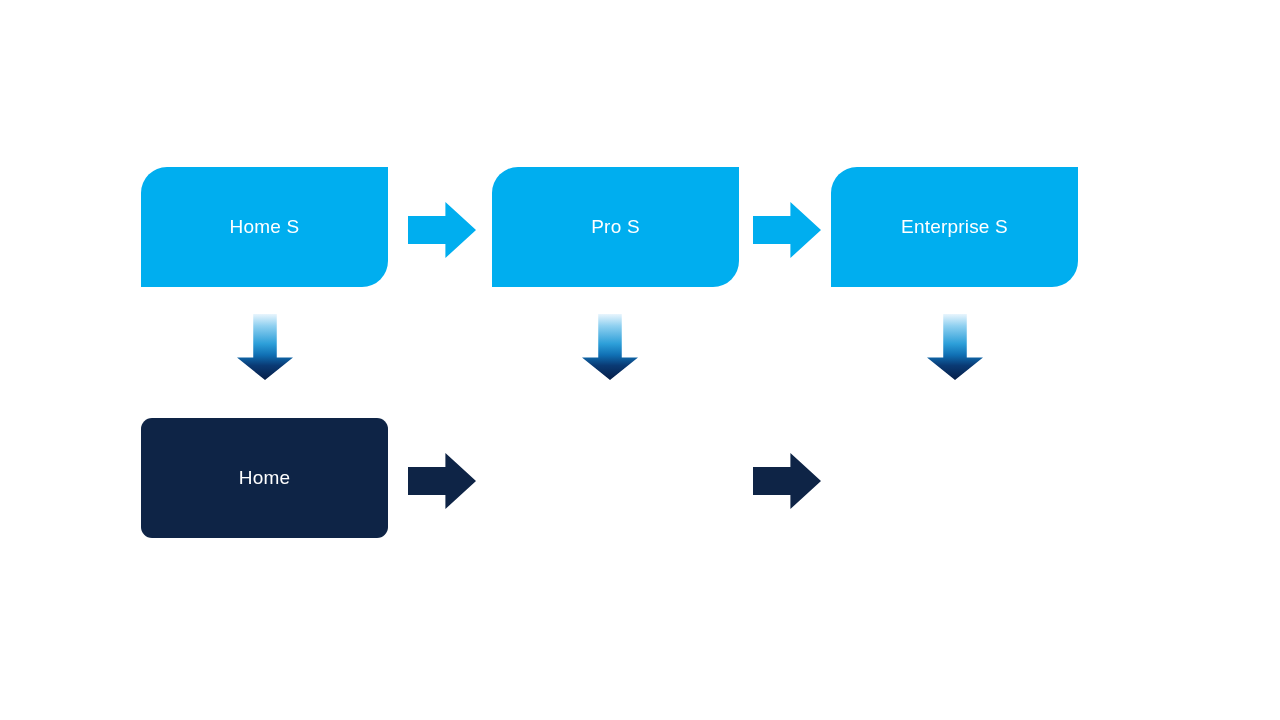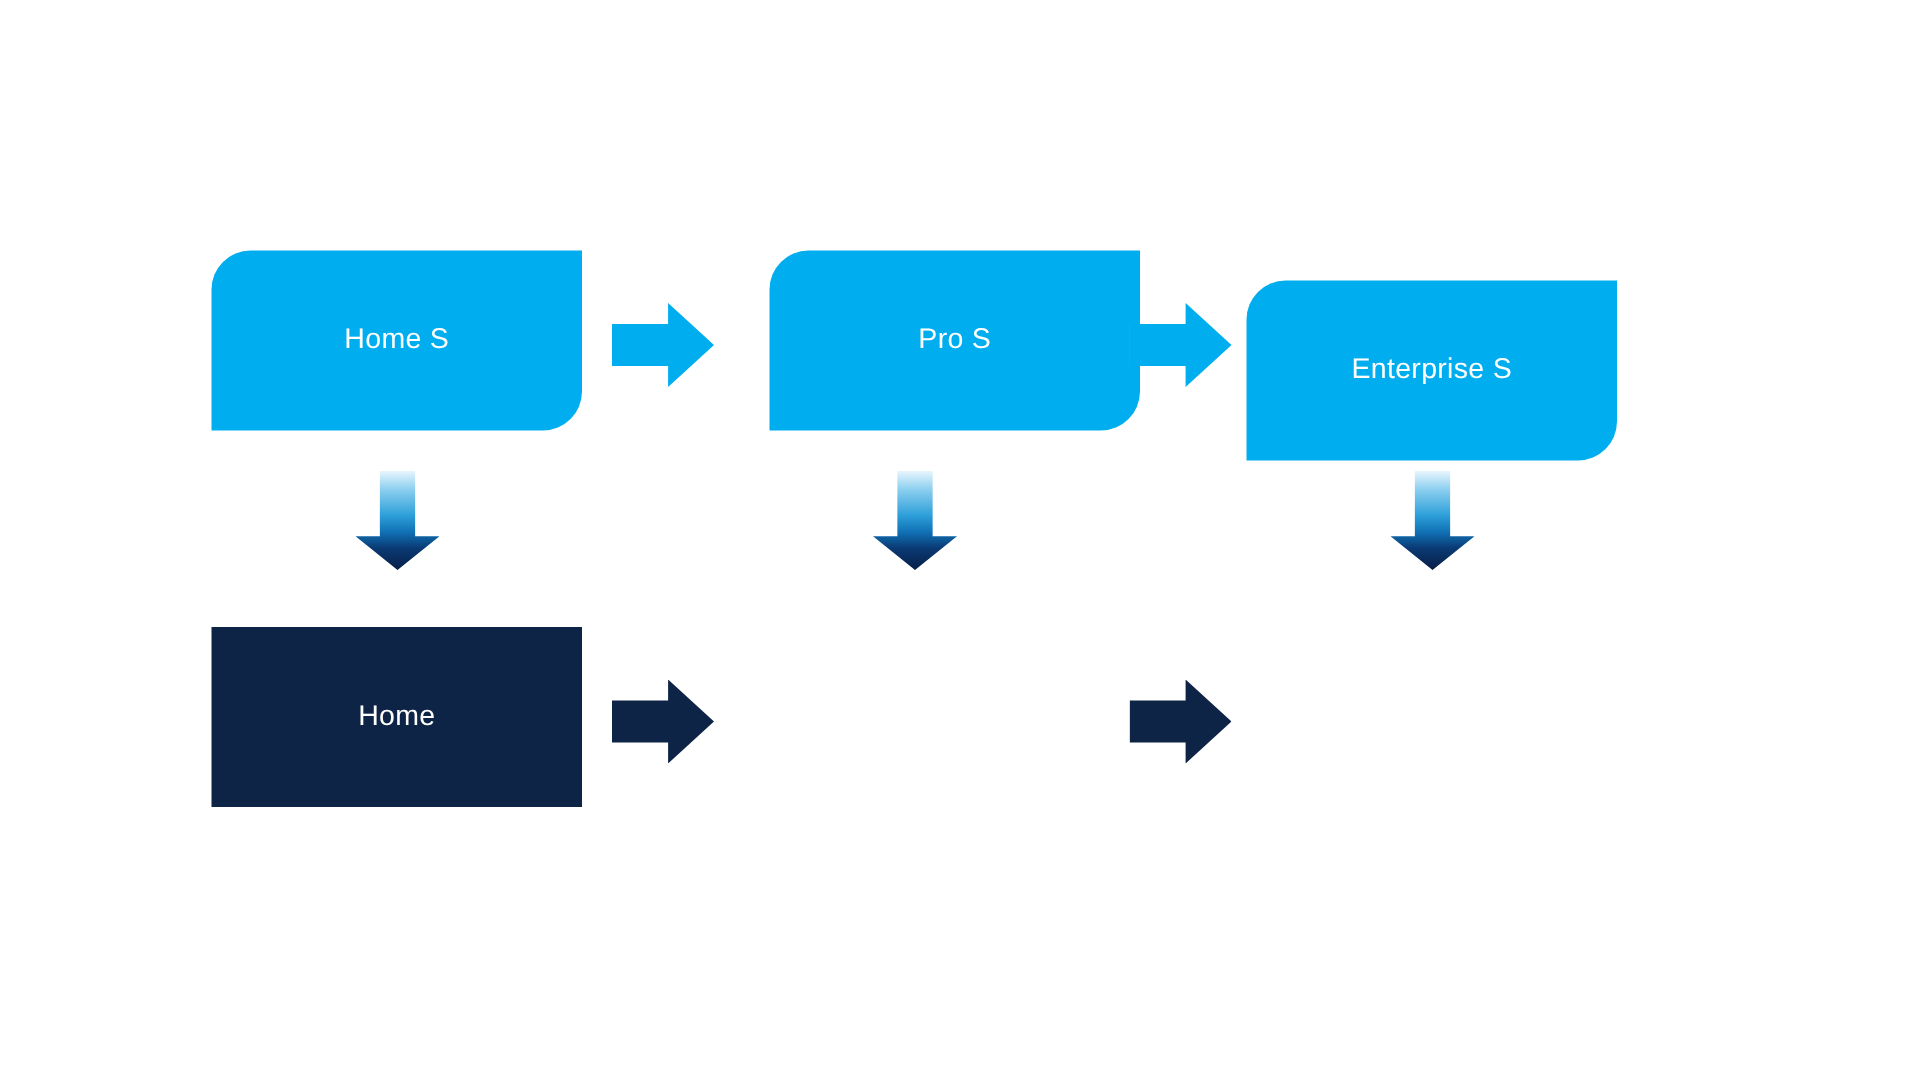--- a/index.html
+++ b/index.html
@@ -27,24 +27,24 @@
     letter-spacing: 0.2px;
   }
   .node.light {
     background: var(--light-blue, #00AEEF);
     border-radius: 26px 0 26px 0; 
   }
   .node.dark {
     background: var(--dark-navy, #0E2446);
   }
   .row-top    { top: 167px; }
-  .row-bottom { top: 418px; }
+  .row-bottom { top: 418px; border-radius: 11px; }
   .col-1 { left: 141px; }
-  .col-2 { left: 513px; }
-  .col-3 { left: 831px; margin-top: 20px; }
+  .col-2 { left: 492px; }
+  .col-3 { left: 831px; }
 
   
   .arrow-right {
     position: absolute;
     width: 68px;
     height: 56px;
     clip-path: polygon(0 25%, 55% 25%, 55% 0%, 100% 50%, 55% 100%, 55% 75%, 0 75%);
   }
   .arrow-right.light {
     background: var(--light-blue, #00AEEF);

